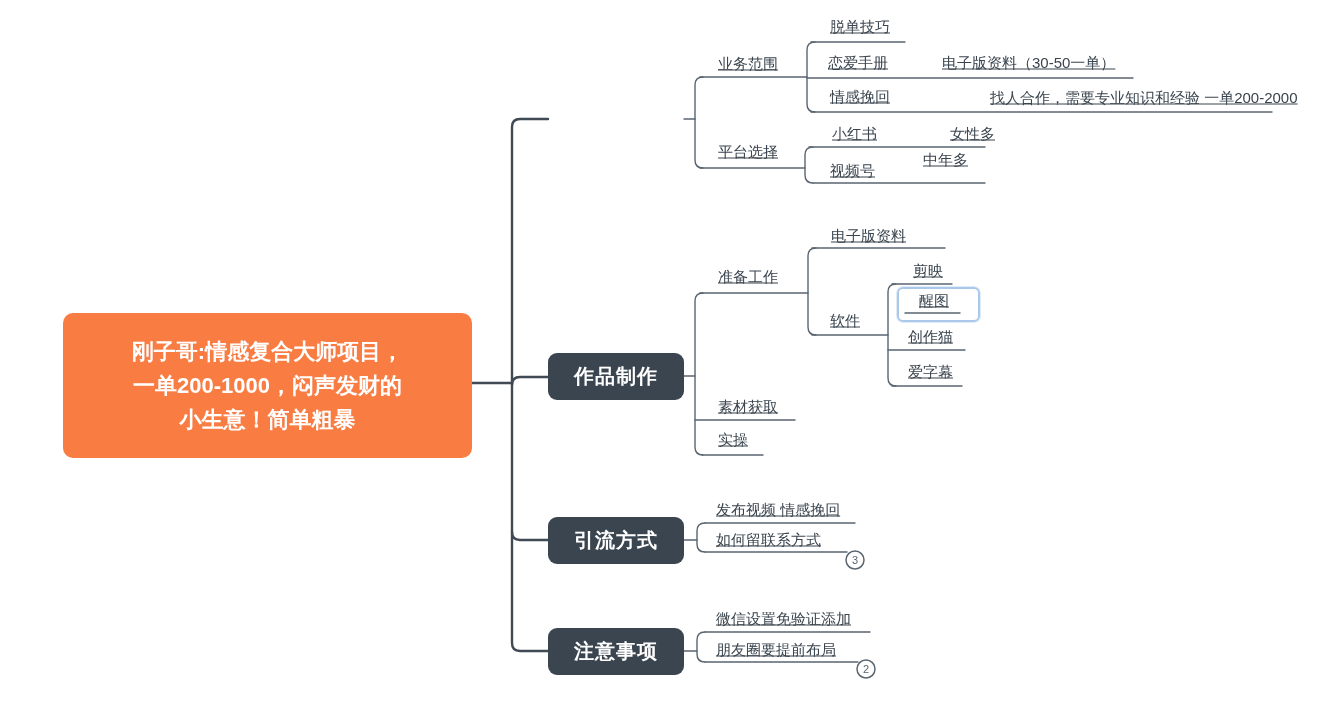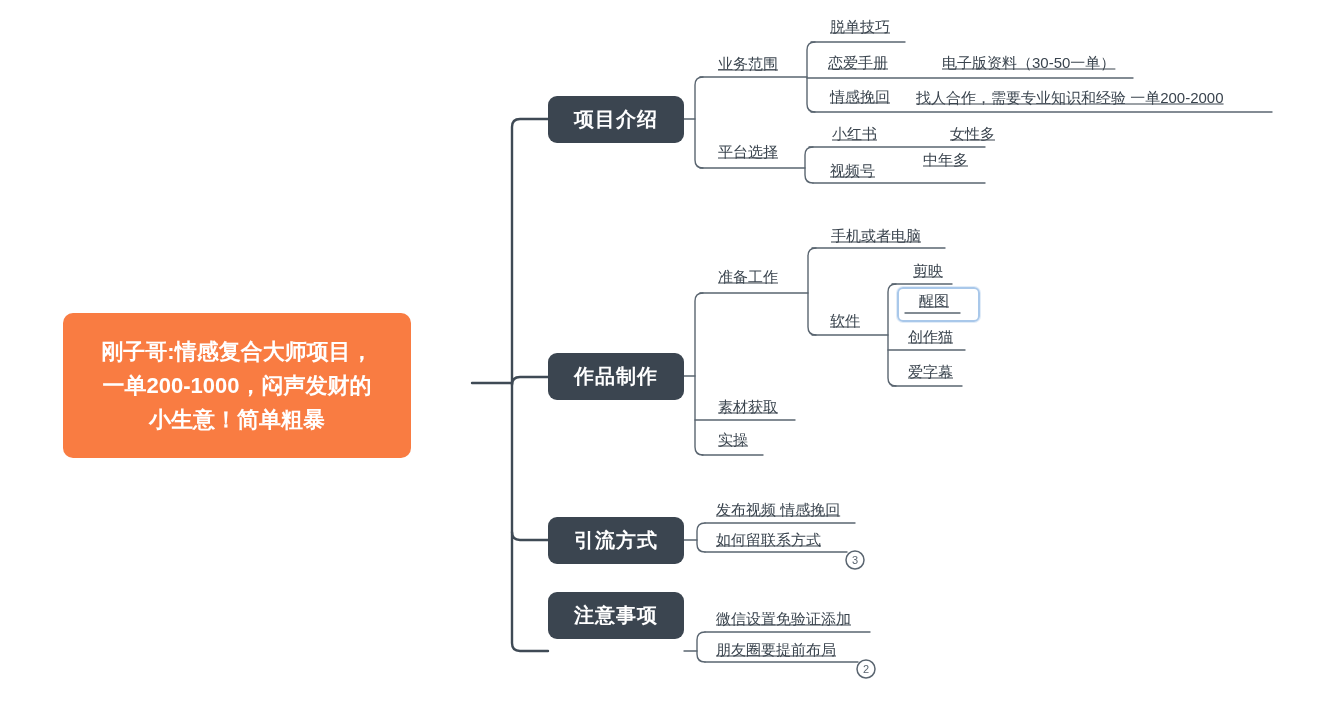--- a/index.html
+++ b/index.html
@@ -2,21 +2,21 @@
 <html><head>
 <meta charset="utf-8">
 <style>
   html,body{margin:0;padding:0;background:#fff;}
   #stage{
     position:relative;width:1324px;height:714px;background:#ffffff;overflow:hidden;
     font-family:"Liberation Sans","DejaVu Sans",sans-serif;
   }
   #connectors{position:absolute;left:0;top:0;z-index:1;}
   .root-node{
-    position:absolute;left:63px;top:313px;width:348px;height:145px;z-index:2;
+    position:absolute;left:63px;top:313px;width:409px;height:145px;z-index:2;
     background:#F97C42;border-radius:10px;color:#ffffff;
     display:flex;flex-direction:column;align-items:center;justify-content:center;
     font-size:22px;font-weight:bold;line-height:34px;text-align:center;
   }
   .main-node{
     position:absolute;width:136px;height:47px;z-index:2;
     background:#3B4550;border-radius:9px;color:#ffffff;
     display:flex;align-items:center;justify-content:center;
     font-size:20px;font-weight:bold;letter-spacing:1px;
   }
@@ -95,41 +95,40 @@
       <text x="866" y="673" text-anchor="middle" class="badge-text">2</text>
     </g>
   </svg>
 
   <div class="root-node">
     <div>刚子哥:情感复合大师项目，</div>
     <div>一单200-1000，闷声发财的</div>
     <div>小生意！简单粗暴</div>
   </div>
 
-  <div class="main-node" style="left:548px;top:96px">项目介绍</div>
   <div class="main-node" style="left:548px;top:517px">引流方式</div>
   <div class="main-node" style="left:548px;top:353px">作品制作</div>
-  <div class="main-node" style="left:548px;top:592px">注意事项</div>
+  <div class="main-node" style="left:548px;top:628px">注意事项</div>
 
   <div class="selection-box"></div>
 
   <div class="sub" style="left:718px;top:64px">业务范围</div>
   <div class="sub" style="left:830px;top:27px">脱单技巧</div>
   <div class="sub" style="left:828px;top:63px">恋爱手册</div>
   <div class="sub" style="left:942px;top:63px">电子版资料（30-50一单）</div>
   <div class="sub" style="left:830px;top:97px">情感挽回</div>
-  <div class="sub" style="left:916px;top:98px">找人合作，需要专业知识和经验 一单200-2000</div>
+  <div class="sub" style="left:990px;top:98px">找人合作，需要专业知识和经验 一单200-2000</div>
   <div class="sub" style="left:718px;top:152px">平台选择</div>
   <div class="sub" style="left:832px;top:134px">小红书</div>
   <div class="sub" style="left:950px;top:134px">女性多</div>
   <div class="sub" style="left:830px;top:171px">视频号</div>
   <div class="sub" style="left:923px;top:160px">中年多</div>
 
   <div class="sub" style="left:718px;top:277px">准备工作</div>
-  <div class="sub" style="left:831px;top:236px">手机或者电脑</div>
+  <div class="sub" style="left:831px;top:236px">电子版资料</div>
   <div class="sub" style="left:830px;top:321px">软件</div>
   <div class="sub" style="left:913px;top:271px">剪映</div>
   <div class="sub" style="left:919px;top:301px">醒图</div>
   <div class="sub" style="left:908px;top:337px">创作猫</div>
   <div class="sub" style="left:908px;top:372px">爱字幕</div>
   <div class="sub" style="left:718px;top:407px">素材获取</div>
   <div class="sub" style="left:718px;top:440px">实操</div>
 
   <div class="sub" style="left:716px;top:510px">发布视频 情感挽回</div>
   <div class="sub" style="left:716px;top:540px">如何留联系方式</div>

